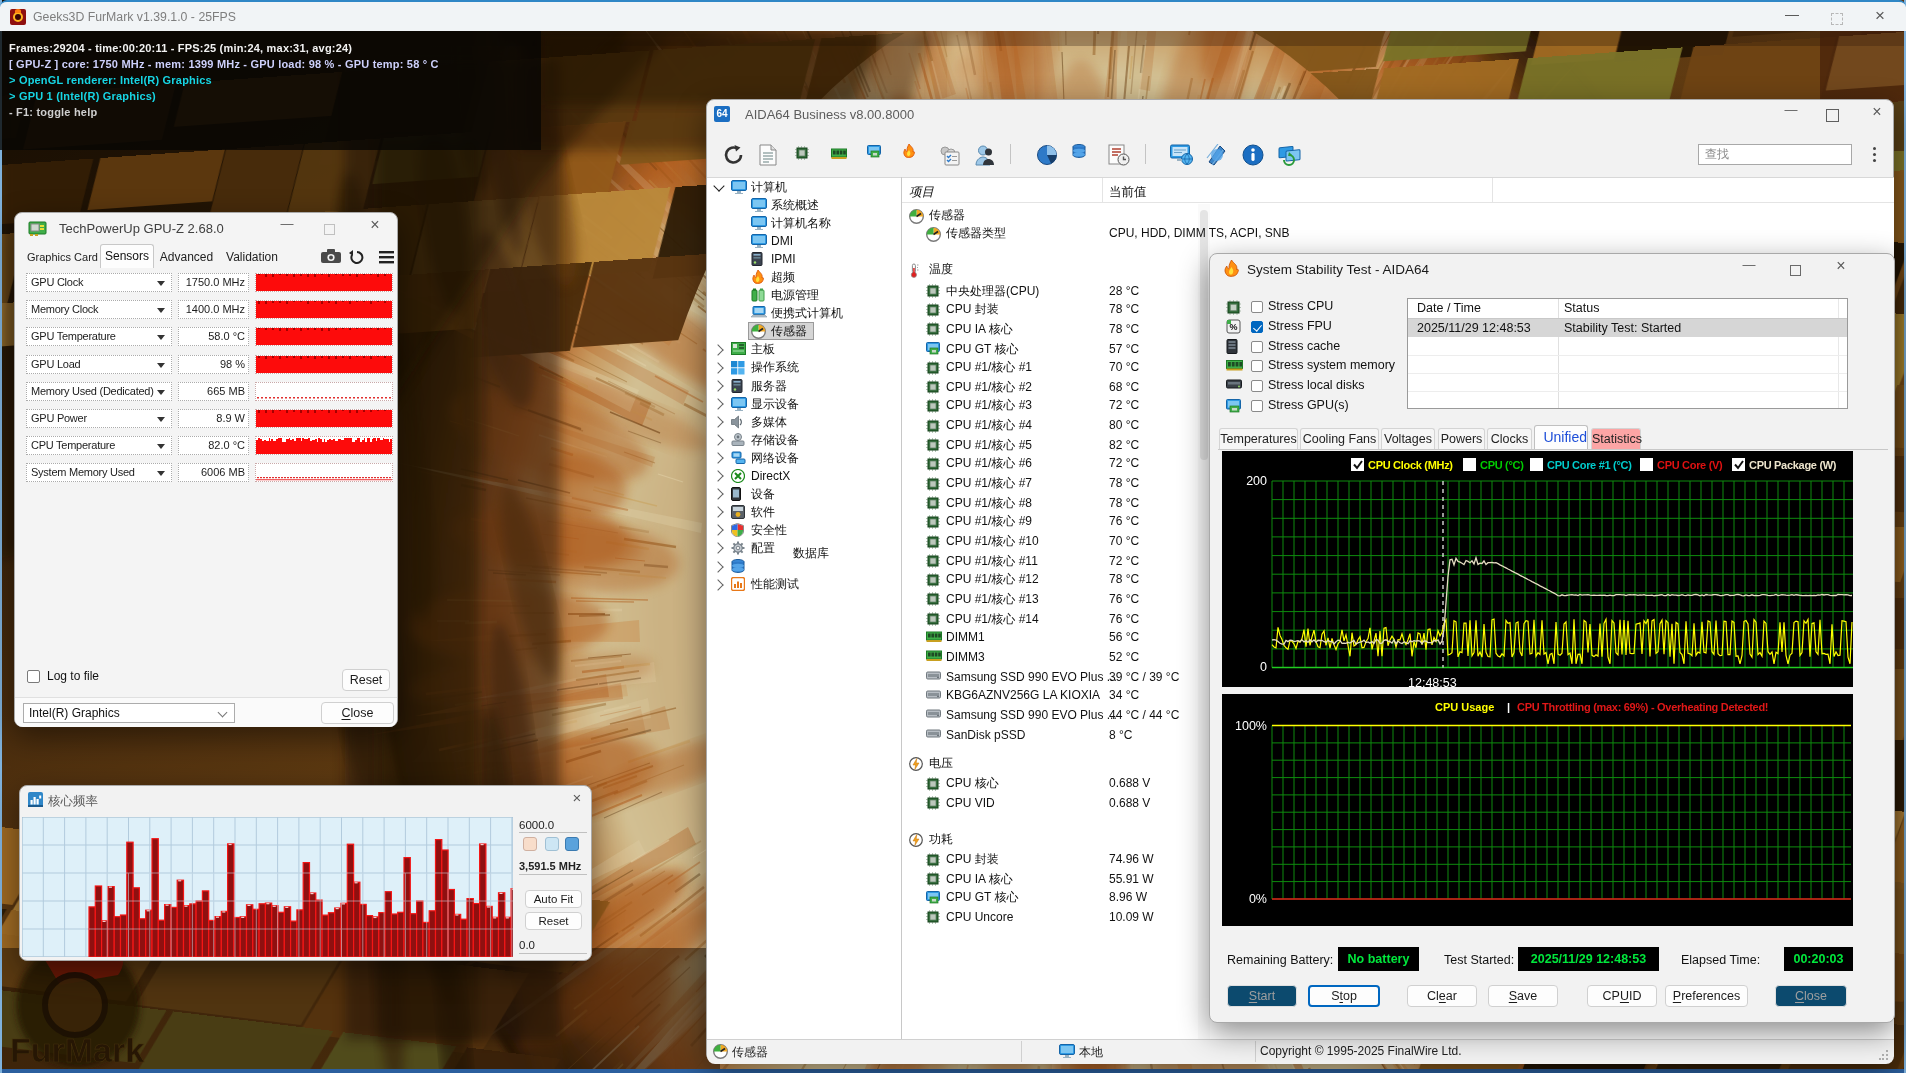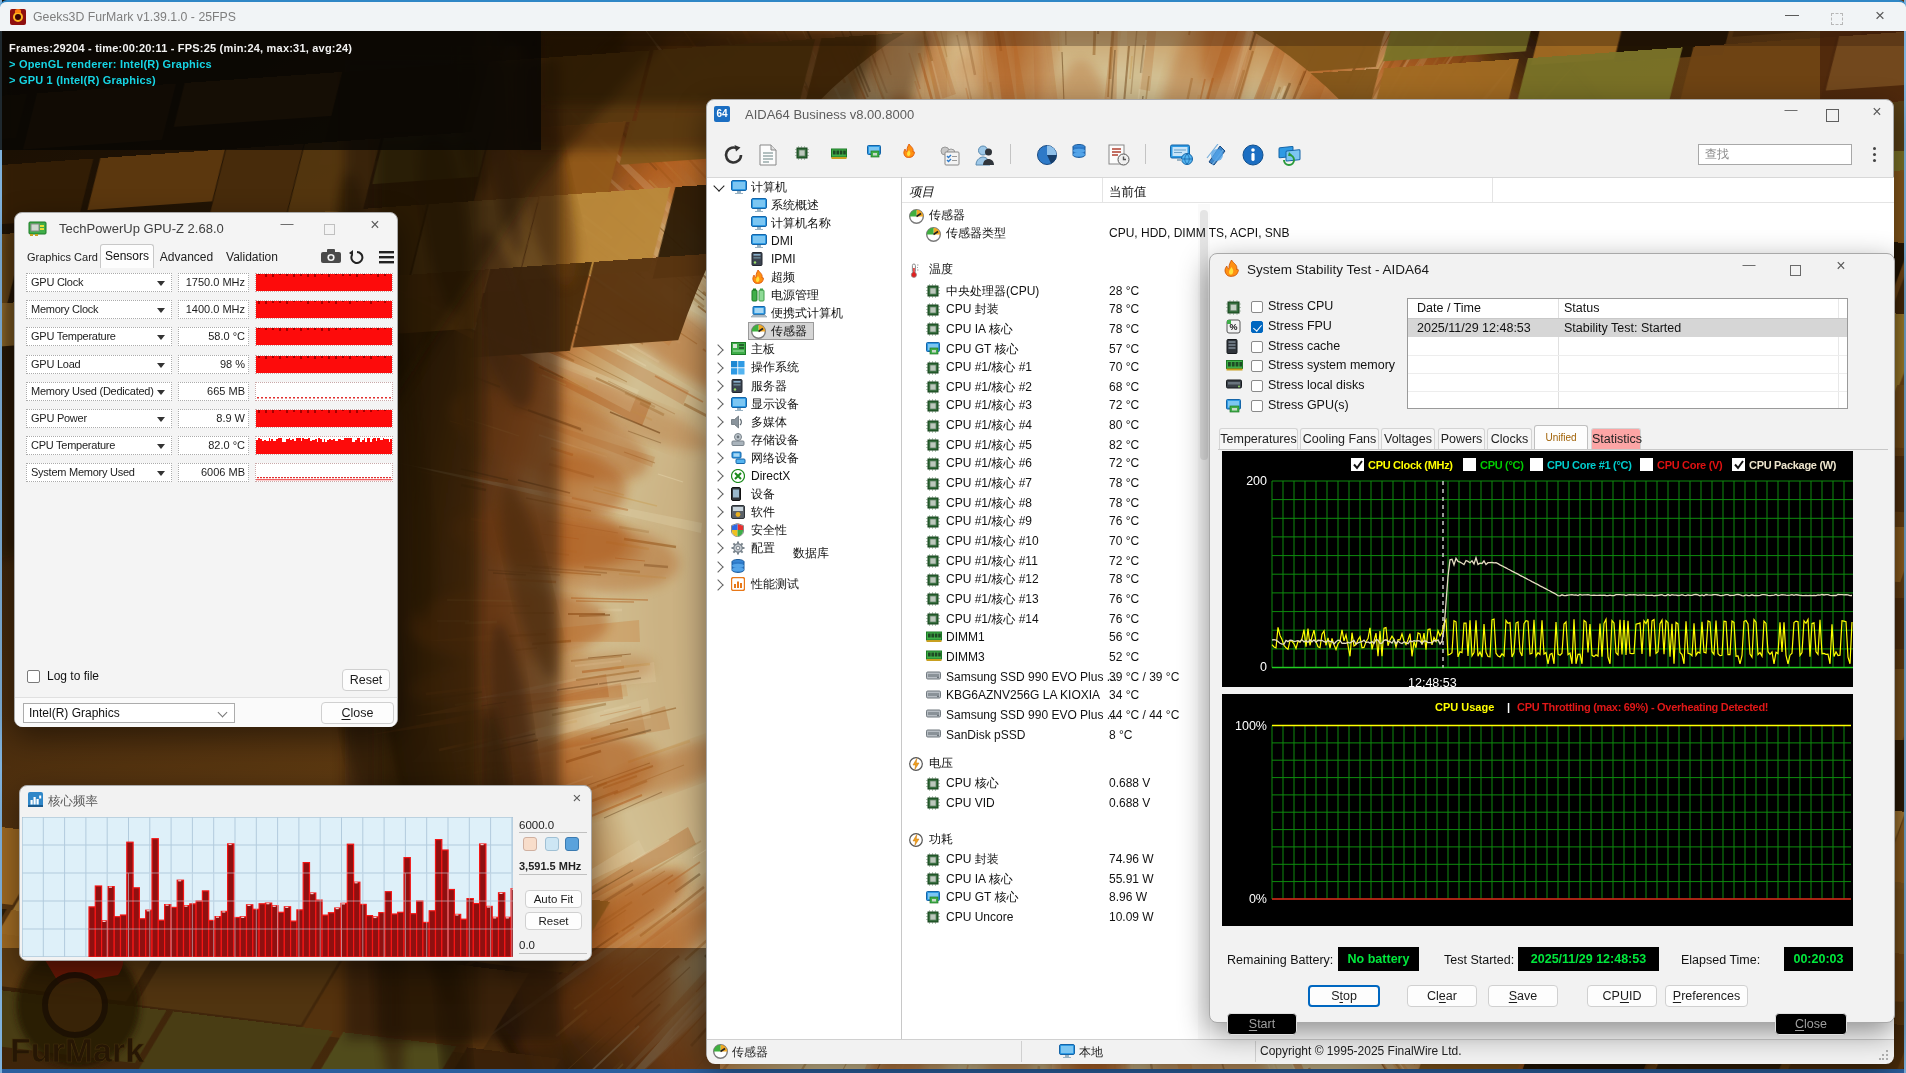--- a/index.html
+++ b/index.html
@@ -32,21 +32,21 @@
   .chev{position:absolute;width:7px;height:7px;border-right:1.5px solid #636363;border-bottom:1.5px solid #636363;}
   .chev.r{transform:rotate(-45deg);}
   .chev.d{transform:rotate(45deg);border-color:#1f1f1f;}
   
   #sst{left:1209px;top:253px;width:686px;height:770px;z-index:3;background:#f2f2f2;}
   .cbx{position:absolute;width:12px;height:12px;background:#fff;border:1px solid #8a8a8a;border-radius:2px;box-sizing:border-box;}
   .cbx.on{background:#0067c0;border-color:#0067c0;}
   .cbx.on:before{content:"";position:absolute;left:2.5px;top:0.5px;width:4px;height:7px;border-right:1.6px solid #fff;border-bottom:1.6px solid #fff;transform:rotate(40deg);}
   .sstlbl{position:absolute;font-size:12.5px;color:#111;white-space:nowrap;}
   .btn{position:absolute;height:22px;background:#fdfdfd;border:1px solid #d0d0d0;border-radius:4px;font-size:12.5px;color:#1b1b1b;text-align:center;line-height:20px;box-sizing:border-box;}
-  .btn.dis{color:#9f9f9f;background:#000000;border-color:#e0e0e0;margin-top:28px;}
+  .btn.dis{color:#9f9f9f;background:#0c4a6e;border-color:#e0e0e0;}
   .btn.foc{border:2px solid #0067c0;line-height:18px;}
   .lcd{position:absolute;height:24px;background:#000;color:#00e83c;font-size:12.5px;font-weight:bold;text-align:center;line-height:24px;}
   u{text-decoration:underline;text-underline-offset:1.5px;}
 </style></head>
 <body>
 <div id="screen">
     <svg xmlns="http://www.w3.org/2000/svg" width="1906" height="1073" viewBox="0 0 1906 1073" style="position:absolute;left:0;top:0;">
       <defs>
 <radialGradient id="fur" cx="50%" cy="50%" r="50%">
  <stop offset="0%" stop-color="#b09064"></stop>
@@ -1336,22 +1336,24 @@
   </div>
 <div class="abs" id="fmtb">
     <div id="fmico"></div>
     <span class="ttl">Geeks3D FurMark v1.39.1.0 - 25FPS</span>
   <span class="capbtn" style="left:1785px;top:4px;">—</span>
   <span class="capbtn" style="left:1831px;top:11px;width:10px;height:10px;border:1px dashed #b8b8b8;display:inline-block;"></span>
   <span class="capbtn" style="left:1875px;top:4px;font-size:17px;">×</span>
 </div>
 <div class="abs" id="osd">
   <div style="color:#f2f2f2;">Frames:29204 - time:00:20:11 - FPS:25 (min:24, max:31, avg:24)</div>
+  <div style="color:#cdd0fb;">[ GPU-Z ] core: 1750 MHz - mem: 1399 MHz - GPU load: 98 % - GPU temp: 58 ° C</div>
   <div style="color:#17d5e4;">&gt; OpenGL renderer: Intel(R) Graphics</div>
   <div style="color:#17d5e4;">&gt; GPU 1 (Intel(R) Graphics)</div>
+  <div style="color:#cfcfcf;">- F1: toggle help</div>
 </div>
 <div class="win" id="aida">
     <div class="abs" style="left:7px;top:6px;width:16px;height:16px;background:#1b6ec2;border-radius:2px;color:#fff;font-size:10px;font-weight:bold;text-align:center;line-height:16px;">64</div>
 <span class="wttl" style="left:38px;top:7px;color:#5c5c5c;font-size:13px;">AIDA64 Business v8.00.8000</span>
 <span class="wbtn" style="left:1072px;top:2px;width:24px;">—</span>
 <span class="abs" style="left:1119px;top:9px;width:11px;height:11px;border:1.2px solid #5f5f5f;"></span>
 <span class="wbtn" style="left:1158px;top:3px;width:24px;font-size:16px;">×</span>
 <svg class="abs" style="left:16px;top:44px;" width="22" height="22">
       <path d="M18,11 a7.5,7.5 0 1 1 -3,-6" fill="none" stroke="#333" stroke-width="2.6"></path>
       <path d="M11.5,1 l6,2.5 -4.5,4 z" fill="#333"></path>
@@ -2015,21 +2017,21 @@
 <div class="abs" style="left:207px;top:67px;font-size:12.5px;color:#111;">2025/11/29 12:48:53</div>
 <div class="abs" style="left:354px;top:67px;font-size:12.5px;color:#111;">Stability Test: Started</div>
 <div class="abs" style="left:198px;top:101px;width:439px;height:1px;background:#ededed;"></div>
 <div class="abs" style="left:198px;top:119px;width:439px;height:1px;background:#ededed;"></div>
 <div class="abs" style="left:198px;top:137px;width:439px;height:1px;background:#ededed;"></div>
 <div class="abs" style="left:9px;top:174px;width:79px;height:21px;background:#f6f6f6;border:1px solid #d4d4d4;border-bottom:none;border-radius:3px 3px 0 0;box-sizing:border-box;font-size:12.5px;color:#222;text-align:center;line-height:20px;">Temperatures</div>
 <div class="abs" style="left:90px;top:174px;width:79px;height:21px;background:#f6f6f6;border:1px solid #d4d4d4;border-bottom:none;border-radius:3px 3px 0 0;box-sizing:border-box;font-size:12.5px;color:#222;text-align:center;line-height:20px;">Cooling Fans</div>
 <div class="abs" style="left:171px;top:174px;width:54px;height:21px;background:#f6f6f6;border:1px solid #d4d4d4;border-bottom:none;border-radius:3px 3px 0 0;box-sizing:border-box;font-size:12.5px;color:#222;text-align:center;line-height:20px;">Voltages</div>
 <div class="abs" style="left:228px;top:174px;width:47px;height:21px;background:#f6f6f6;border:1px solid #d4d4d4;border-bottom:none;border-radius:3px 3px 0 0;box-sizing:border-box;font-size:12.5px;color:#222;text-align:center;line-height:20px;">Powers</div>
 <div class="abs" style="left:277px;top:174px;width:45px;height:21px;background:#f6f6f6;border:1px solid #d4d4d4;border-bottom:none;border-radius:3px 3px 0 0;box-sizing:border-box;font-size:12.5px;color:#222;text-align:center;line-height:20px;">Clocks</div>
-<div class="abs" style="left:324px;top:171px;width:54px;height:24px;background:#fdfdfd;border:1px solid #c0c0c0;border-bottom:none;border-radius:3px 3px 0 0;box-sizing:border-box;font-size:10px;color:#a16207;text-align:center;line-height:23px;">Unified</div>
+<div class="abs" style="left:324px;top:171px;width:54px;height:24px;background:#fdfdfd;border:1px solid #c0c0c0;border-bottom:none;border-radius:3px 3px 0 0;box-sizing:border-box;font-size:14px;color:#1d4ed8;text-align:right;line-height:23px;">Unified</div>
 <div class="abs" style="left:381px;top:174px;width:50px;height:21px;background:#fca5a5;border:1px solid #d4d4d4;border-bottom:none;border-radius:3px 3px 0 0;box-sizing:border-box;font-size:12.5px;color:#222;text-align:center;line-height:20px;">Statistics</div>
 <div class="abs" style="left:8px;top:194.5px;width:670px;height:1px;background:#c8c8c8;"></div>
 <svg class="abs" style="left:12px;top:197px;" width="631" height="236">
       <rect width="631" height="236" fill="#000"></rect>
       <g stroke="#0e8c0e" stroke-width="1">
         <path d="M50.0,30 V216.5"></path>
         <path d="M61.0,30 V216.5"></path>
         <path d="M72.0,30 V216.5"></path>
         <path d="M83.0,30 V216.5"></path>
         <path d="M94.0,30 V216.5"></path>

